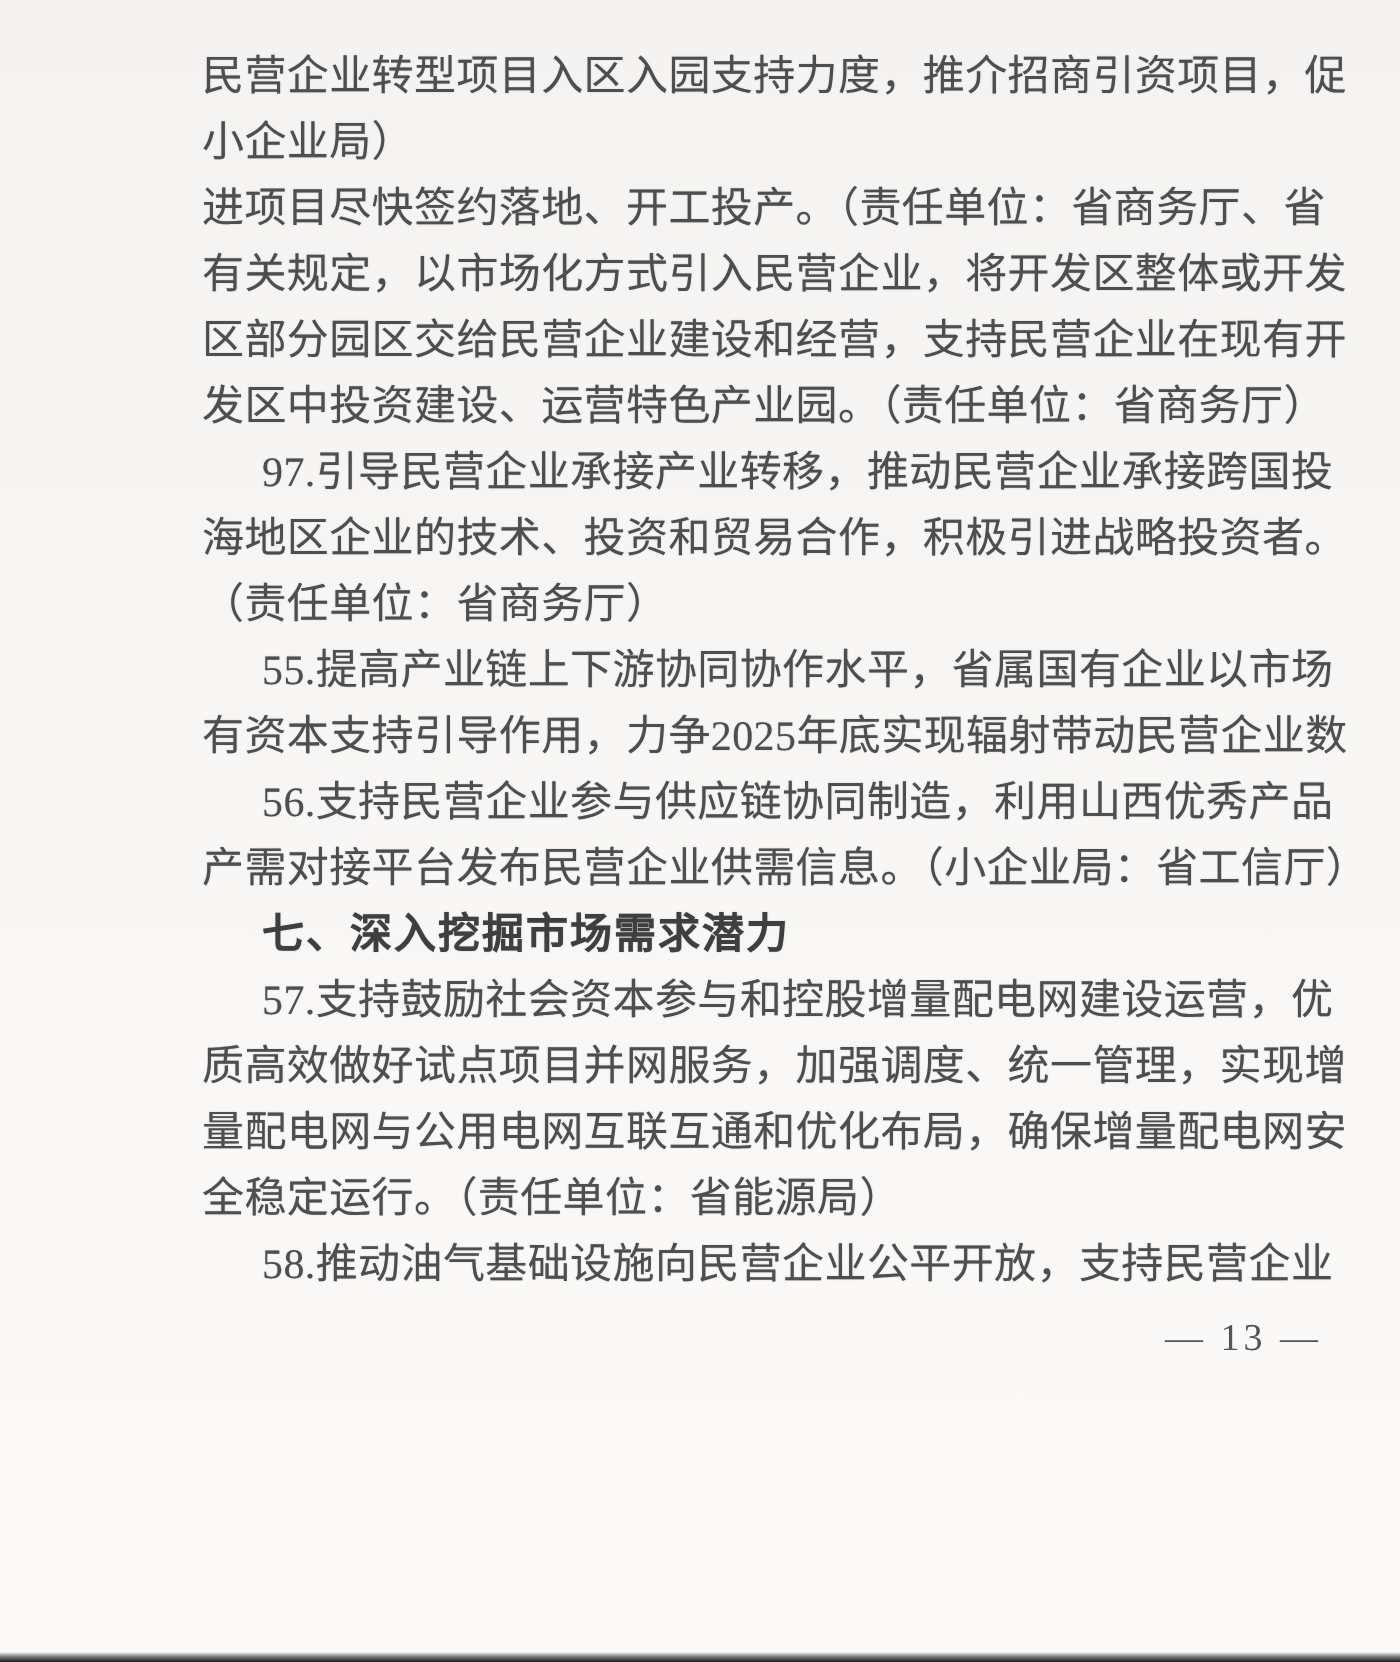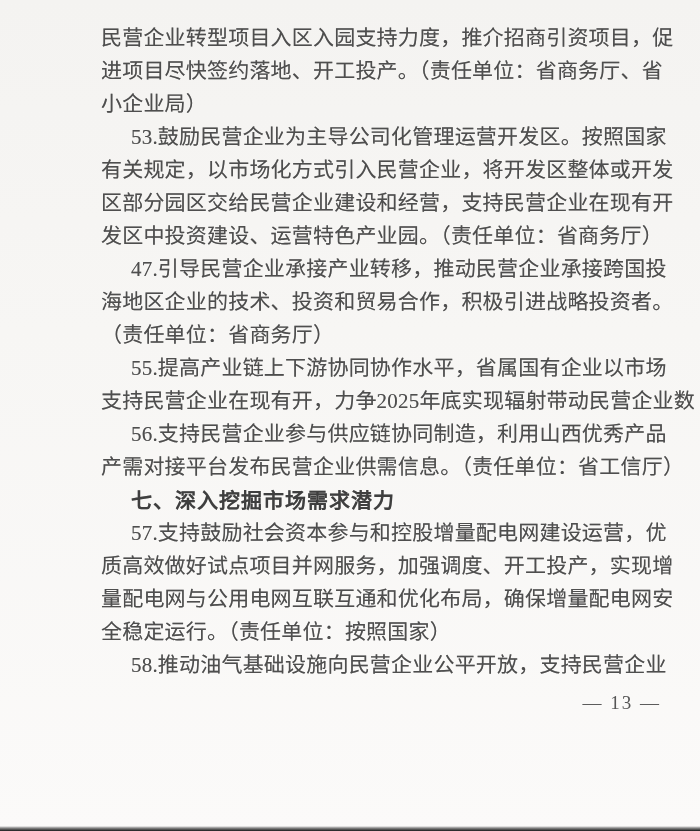--- a/index.html
+++ b/index.html
@@ -32,21 +32,21 @@
     font-size: 21px;
     letter-spacing: 0.2px;
     white-space: nowrap;
     color: #4e4e4e;
     text-shadow: 0 0 0.6px rgba(80,80,80,0.45);
   }
   .line.indent {
     padding-left: 30px;
   }
   .paragraph.heading .line {
-    font-family: Liberation Sans, sans-serif;
+    font-family: Liberation Serif, serif;
     font-weight: bold;
     color: #3f3f3f;
     letter-spacing: 1px;
   }
   .page-number {
     margin-top: 9px;
     padding-right: 55px;
     text-align: right;
     font-size: 19px;
     line-height: 24px;
@@ -70,50 +70,49 @@
     background: linear-gradient(180deg, rgba(120,120,120,0) 0%, #8a8a8a 40%, #1a1a1a 100%);
   }
 </style>
 </head>
 <body>
 
 <div class="page">
   <div class="content" id="content">
       <div class="paragraph">
         <div class="line">民营企业转型项目入区入园支持力度，推介招商引资项目，促</div>
+        <div class="line">小企业局）</div>
         <div class="line">进项目尽快签约落地、开工投产。（责任单位：省商务厅、省</div>
-        <div class="line">小企业局）</div>
       </div>
       <div class="paragraph">
-        <div class="line indent">53.鼓励民营企业为主导公司化管理运营开发区。按照国家</div>
         <div class="line">有关规定，以市场化方式引入民营企业，将开发区整体或开发</div>
         <div class="line">区部分园区交给民营企业建设和经营，支持民营企业在现有开</div>
         <div class="line">发区中投资建设、运营特色产业园。（责任单位：省商务厅）</div>
       </div>
       <div class="paragraph">
-        <div class="line indent">47.引导民营企业承接产业转移，推动民营企业承接跨国投</div>
+        <div class="line indent">97.引导民营企业承接产业转移，推动民营企业承接跨国投</div>
         <div class="line">海地区企业的技术、投资和贸易合作，积极引进战略投资者。</div>
         <div class="line">（责任单位：省商务厅）</div>
       </div>
       <div class="paragraph">
         <div class="line indent">55.提高产业链上下游协同协作水平，省属国有企业以市场</div>
-        <div class="line">支持民营企业在现有开，力争2025年底实现辐射带动民营企业数</div>
+        <div class="line">有资本支持引导作用，力争2025年底实现辐射带动民营企业数</div>
       </div>
       <div class="paragraph">
         <div class="line indent">56.支持民营企业参与供应链协同制造，利用山西优秀产品</div>
-        <div class="line">产需对接平台发布民营企业供需信息。（责任单位：省工信厅）</div>
+        <div class="line">产需对接平台发布民营企业供需信息。（小企业局：省工信厅）</div>
       </div>
       <div class="paragraph heading">
         <div class="line indent">七、深入挖掘市场需求潜力</div>
       </div>
       <div class="paragraph">
         <div class="line indent">57.支持鼓励社会资本参与和控股增量配电网建设运营，优</div>
-        <div class="line">质高效做好试点项目并网服务，加强调度、开工投产，实现增</div>
+        <div class="line">质高效做好试点项目并网服务，加强调度、统一管理，实现增</div>
         <div class="line">量配电网与公用电网互联互通和优化布局，确保增量配电网安</div>
-        <div class="line">全稳定运行。（责任单位：按照国家）</div>
+        <div class="line">全稳定运行。（责任单位：省能源局）</div>
       </div>
       <div class="paragraph">
         <div class="line indent">58.推动油气基础设施向民营企业公平开放，支持民营企业</div>
       </div>
     </div>
   <div class="page-number">— 13 —</div>
   <div class="scan-edge-right"></div>
   <div class="scan-edge-bottom"></div>
 </div>
 

